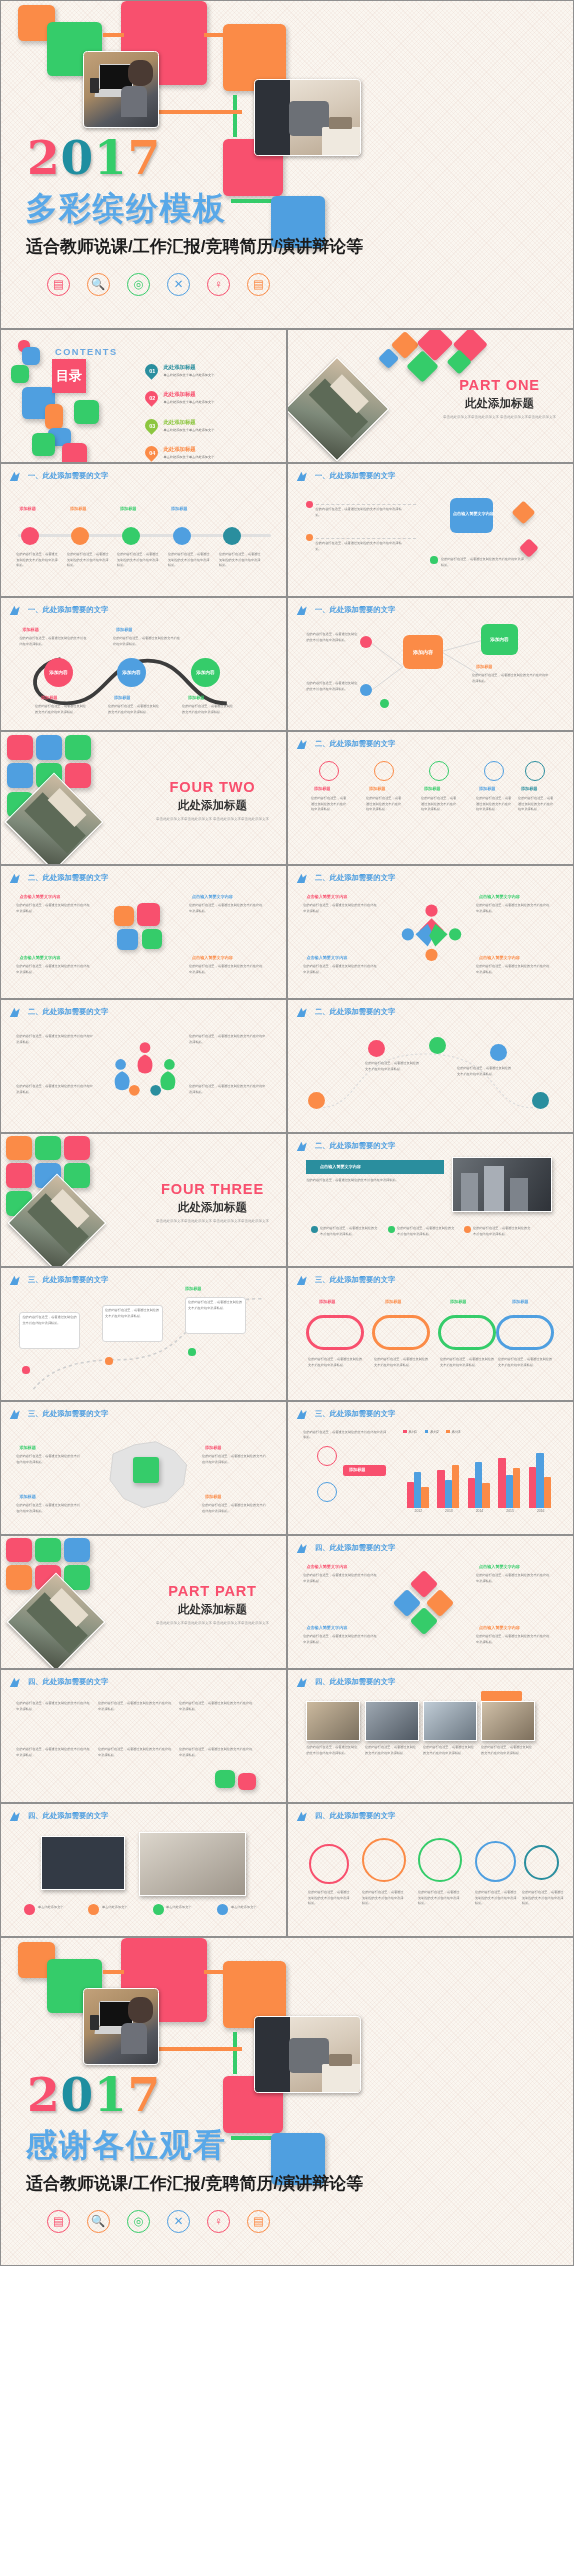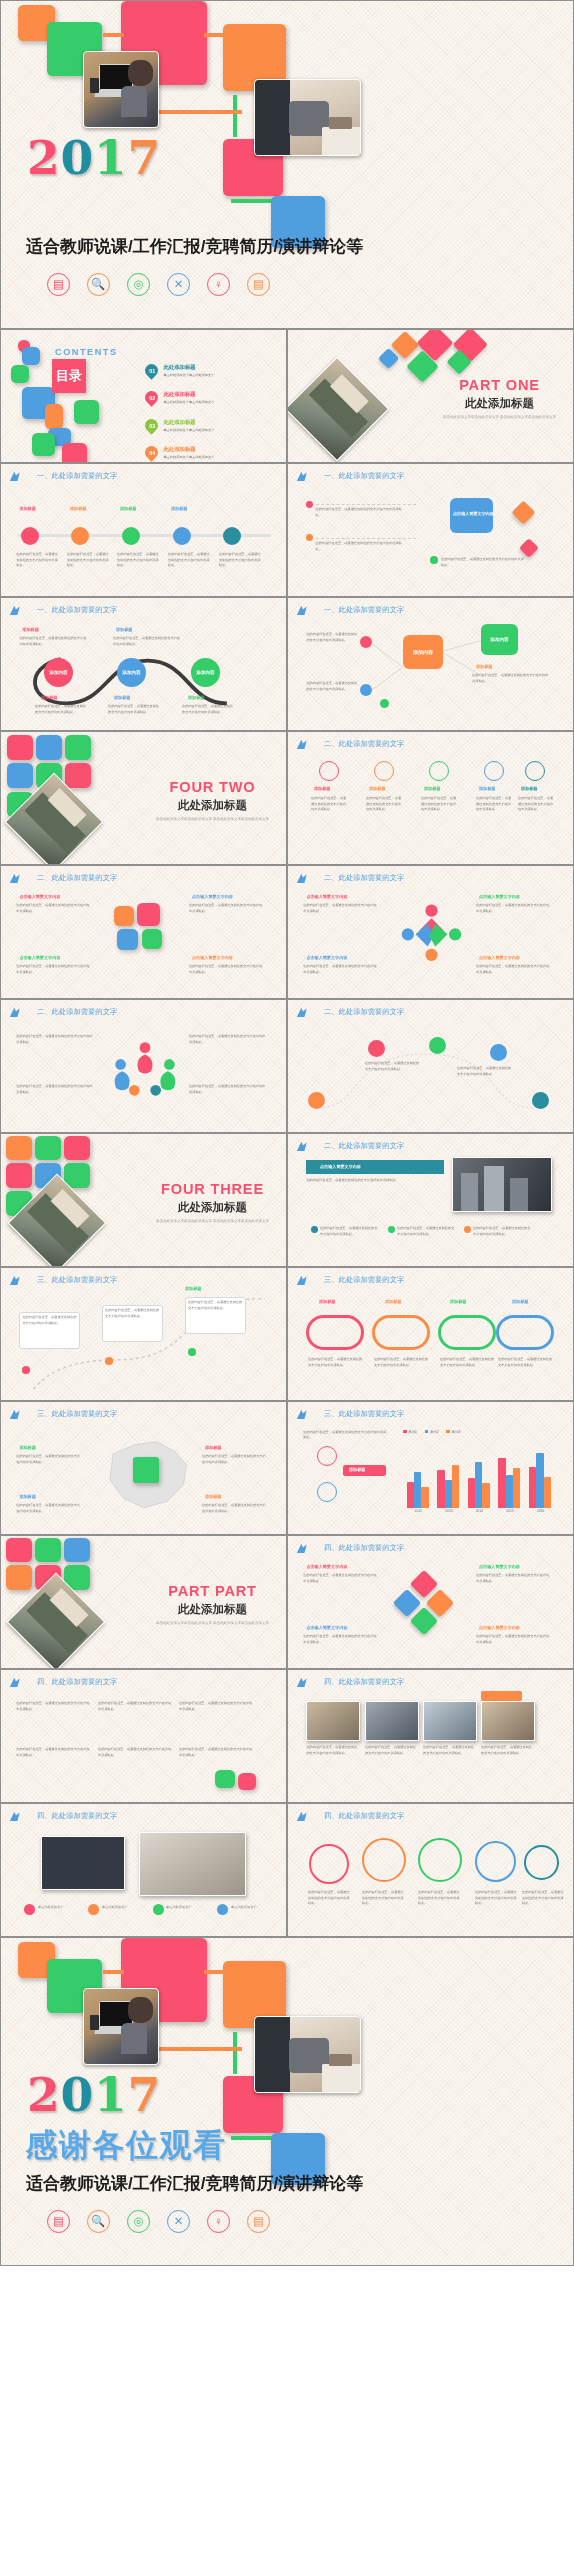--- a/index.html
+++ b/index.html
@@ -65,22 +65,22 @@
     width:23px; height:23px; border-radius:50%;
     border:1.2px solid currentColor;
     display:flex; align-items:center; justify-content:center;
     font-size:11.5px; line-height:1;
   }
 
   
   .th { height:134px; position:relative; }
   .th .hdr {
     position:absolute; left:7.7px; top:6.9px;
-    display:flex; align-items:center; gap:16px;
-    font-size:7.3px; font-weight:400; color:#4f9fe0;
+    display:flex; align-items:center; gap:7px;
+    font-size:7.3px; font-weight:700; color:#4f9fe0;
   }
   .arrowmark{
     width:12.3px;height:10.7px;position:relative;flex:0 0 12.3px;
   }
   .arrowmark svg{display:block}
 
   .partbig {
     position:absolute; right:17px; top:47px; text-align:center;
   }
   .partbig .pn { font-size:14.6px; color:#f8506e; font-weight:700; letter-spacing:0.8px; }
@@ -143,20 +143,21 @@
     <div class="photo" style="left:253px;top:78px;width:107px;height:77px;border-radius:4.6px;background:linear-gradient(160deg,#efe7dc 0%,#d9cdbd 45%,#b9a791 100%);">
       <i style="left:0;top:0;width:35px;height:77px;background:#2d3138;"></i>
       <i style="left:34px;top:21.4px;width:40px;height:35px;background:#6c7076;border-radius:4.6px;"></i>
       <i style="left:67px;top:47px;width:40px;height:29px;background:#efe9df;border-radius:1.5px;"></i>
       <i style="left:74px;top:37px;width:23px;height:12.3px;background:#8d7e6c;border-radius:1.5px;"></i>
     </div>
 
     <div class="yr">
       <span>2</span><span>0</span><span>1</span><span>7</span>
     </div>
+    <div class="maintitle">多彩缤纷模板</div>
     <div class="subtitle">适合教师说课/工作汇报/竞聘简历/演讲辩论等</div>
 
     <div class="iconrow">
       <div class="ic" style="color:#f8506e;">▤</div>
       <div class="ic" style="color:#fb8b47;">🔍</div>
       <div class="ic" style="color:#35cc6a;">◎</div>
       <div class="ic" style="color:#4f9fe0;">✕</div>
       <div class="ic" style="color:#f8506e;">♀</div>
       <div class="ic" style="color:#fb8b47;">▤</div>
     </div>

